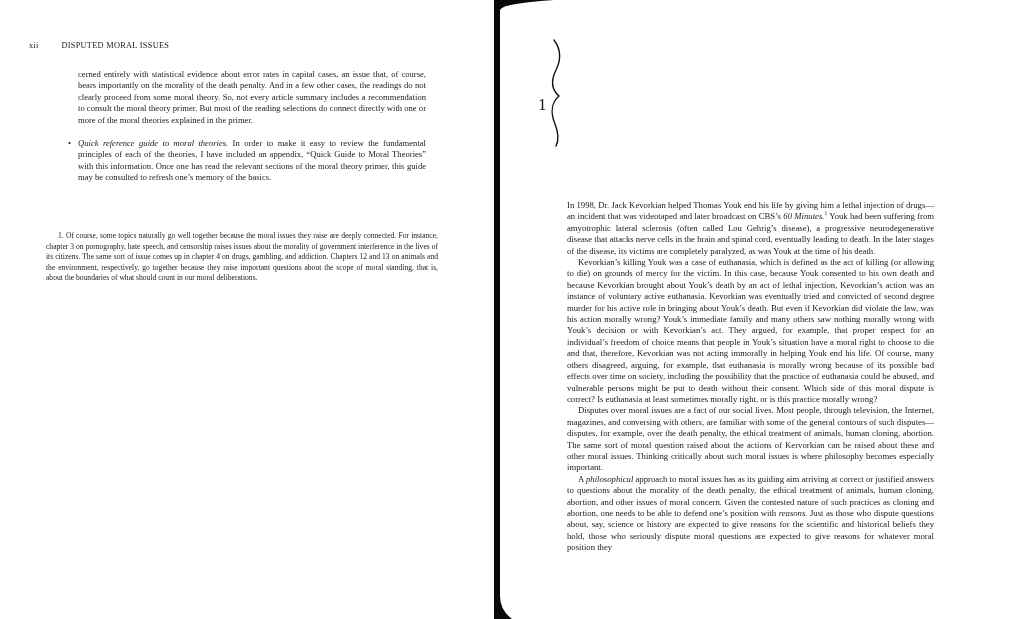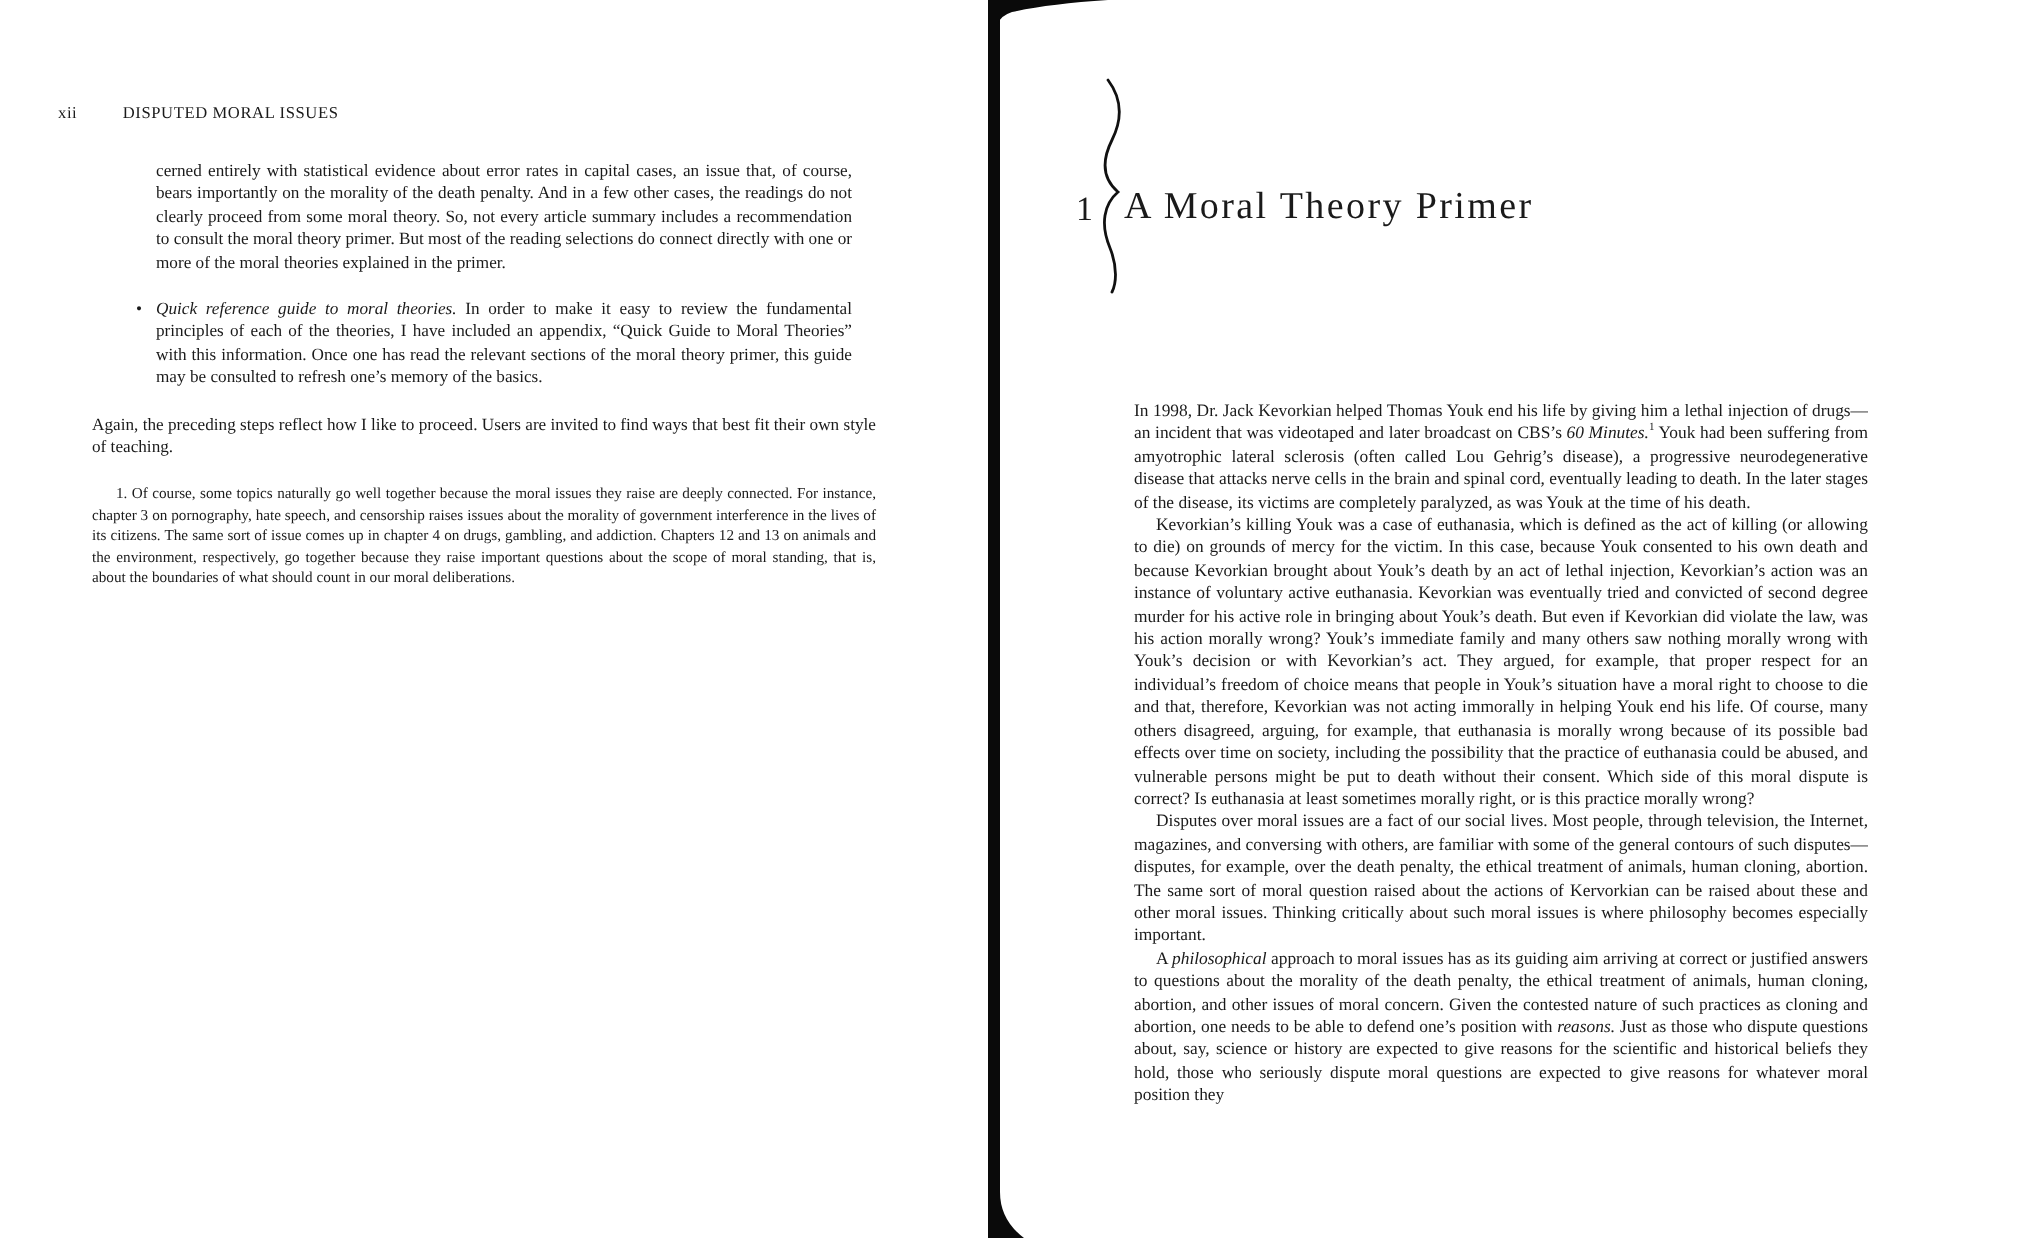--- a/index.html
+++ b/index.html
@@ -1,18 +1,18 @@
 <!DOCTYPE html>
 <html><head>
 <meta charset="utf-8">
 <style>
   html, body { margin: 0; padding: 0; background: #ffffff; }
   body { width: 1020px; height: 619px; position: relative; overflow: hidden;
          font-family: "Liberation Serif", serif; color: #1a1a1a; }
-  .page { position: absolute; top: 11px; height: 538px; }
+  .page { position: absolute; top: 0; height: 538px; }
   .left-page { left: 0; width: 494px; }
   .right-page { left: 500px; width: 520px; }
 
   .running-head { position: absolute; top: 41px; left: 29px; font-size: 8.3px; letter-spacing: 0.3px; white-space: nowrap; }
   .running-head .folio { display: inline-block; width: 30px; }
   .running-head .rh-title { text-transform: uppercase; }
 
   .left-body { position: absolute; left: 66px; top: 57px; width: 372px; font-size: 8.6px; line-height: 11.4px; text-align: justify; }
   .left-body p { margin: 12px; }
   .cont-para { text-indent: 0; }
@@ -47,21 +47,20 @@
   <div class="running-head">
     <span class="folio">xii</span>
     <span class="rh-title">DISPUTED MORAL ISSUES</span>
   </div>
 
   <div class="left-body">
     <p class="cont-para">cerned entirely with statistical evidence about error rates in capital cases, an issue that, of course, bears importantly on the morality of the death penalty. And in a few other cases, the readings do not clearly proceed from some moral theory. So, not every article summary includes a recommendation to consult the moral theory primer. But most of the reading selections do connect directly with one or more of the moral theories explained in the primer.</p>
     <p class="bullet-item">
       <span class="bullet">•</span><em>Quick reference guide to moral theories.</em><span> In order to make it easy to review the fundamental principles of each of the theories, I have included an appendix, “Quick Guide to Moral Theories” with this information. Once one has read the relevant sections of the moral theory primer, this guide may be consulted to refresh one’s memory of the basics.</span>
     </p>
-    <p class="outdent">Again, the preceding steps reflect how I like to proceed. Users are invited to find ways that best fit their own style of teaching.</p>
   </div>
 
   <div class="note-block">
     <p class="note-text">1. Of course, some topics naturally go well together because the moral issues they raise are deeply connected. For instance, chapter 3 on pornography, hate speech, and censorship raises issues about the morality of government interference in the lives of its citizens. The same sort of issue comes up in chapter 4 on drugs, gambling, and addiction. Chapters 12 and 13 on animals and the environment, respectively, go together because they raise important questions about the scope of moral standing, that is, about the boundaries of what should count in our moral deliberations.</p>
   </div>
 </div>
 
 <div class="gutter-bar"></div>
 <svg class="gutter-top" viewBox="0 0 60 12" preserveAspectRatio="none">
   <path d="M0 0 L60 0 Q30 2 12 6 Q6 8 5 12 L0 12 Z" fill="#0a0a0a"></path>
@@ -70,21 +69,20 @@
   <path d="M0 0 L6 0 Q6 14 18 23 L0 23 Z" fill="#0a0a0a"></path>
 </svg>
 
 <div class="page right-page"></div>
 
 <div class="chapter-head">
   <svg class="chapter-brace" viewBox="0 0 30 110">
     <path d="M8 2 C 14 10, 16 20, 10 32 C 4 44, 6 52, 13 58 C 6 64, 4 74, 9 86 C 13 96, 12 104, 10 108" fill="none" stroke="#111" stroke-width="1.4" stroke-linecap="round"></path>
   </svg>
   <span class="chapter-num">1</span>
-  <span class="chapter-title">A Moral Theory Primer</span>
 </div>
 
 <div class="right-body">
   <p class="first"><span>In 1998, Dr. Jack Kevorkian helped Thomas Youk end his life by giving him a lethal injection of drugs—an incident that was videotaped and later broadcast on CBS’s </span><em>60 Minutes.</em><sup>1</sup><span> Youk had been suffering from amyotrophic lateral sclerosis (often called Lou Gehrig’s disease), a progressive neurodegenerative disease that attacks nerve cells in the brain and spinal cord, eventually leading to death. In the later stages of the disease, its victims are completely paralyzed, as was Youk at the time of his death.</span></p>
   <p>Kevorkian’s killing Youk was a case of euthanasia, which is defined as the act of killing (or allowing to die) on grounds of mercy for the victim. In this case, because Youk consented to his own death and because Kevorkian brought about Youk’s death by an act of lethal injection, Kevorkian’s action was an instance of voluntary active euthanasia. Kevorkian was eventually tried and convicted of second degree murder for his active role in bringing about Youk’s death. But even if Kevorkian did violate the law, was his action morally wrong? Youk’s immediate family and many others saw nothing morally wrong with Youk’s decision or with Kevorkian’s act. They argued, for example, that proper respect for an individual’s freedom of choice means that people in Youk’s situation have a moral right to choose to die and that, therefore, Kevorkian was not acting immorally in helping Youk end his life. Of course, many others disagreed, arguing, for example, that euthanasia is morally wrong because of its possible bad effects over time on society, including the possibility that the practice of euthanasia could be abused, and vulnerable persons might be put to death without their consent. Which side of this moral dispute is correct? Is euthanasia at least sometimes morally right, or is this practice morally wrong?</p>
   <p>Disputes over moral issues are a fact of our social lives. Most people, through television, the Internet, magazines, and conversing with others, are familiar with some of the general contours of such disputes—disputes, for example, over the death penalty, the ethical treatment of animals, human cloning, abortion. The same sort of moral question raised about the actions of Kervorkian can be raised about these and other moral issues. Thinking critically about such moral issues is where philosophy becomes especially important.</p>
   <p><span>A </span><em>philosophical</em><span> approach to moral issues has as its guiding aim arriving at correct or justified answers to questions about the morality of the death penalty, the ethical treatment of animals, human cloning, abortion, and other issues of moral concern. Given the contested nature of such practices as cloning and abortion, one needs to be able to defend one’s position with </span><em>reasons.</em><span> Just as those who dispute questions about, say, science or history are expected to give reasons for the scientific and historical beliefs they hold, those who seriously dispute moral questions are expected to give reasons for whatever moral position they</span></p>
 </div>
 
 </body></html>

